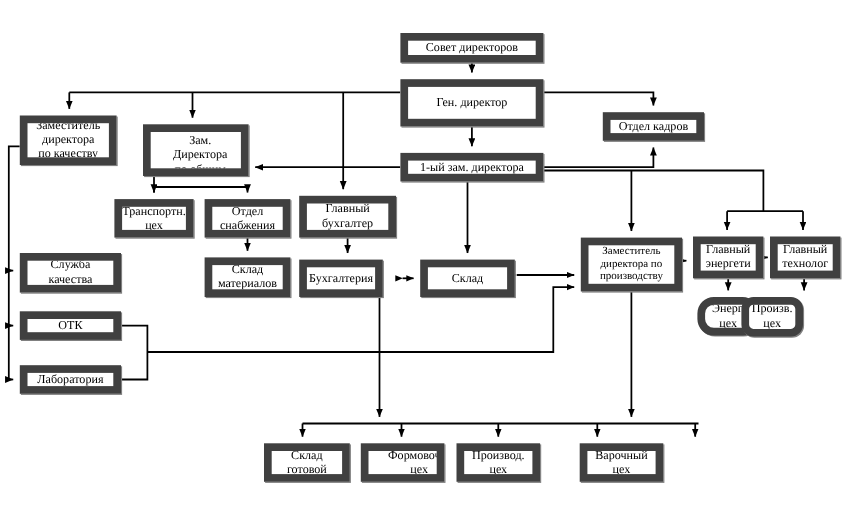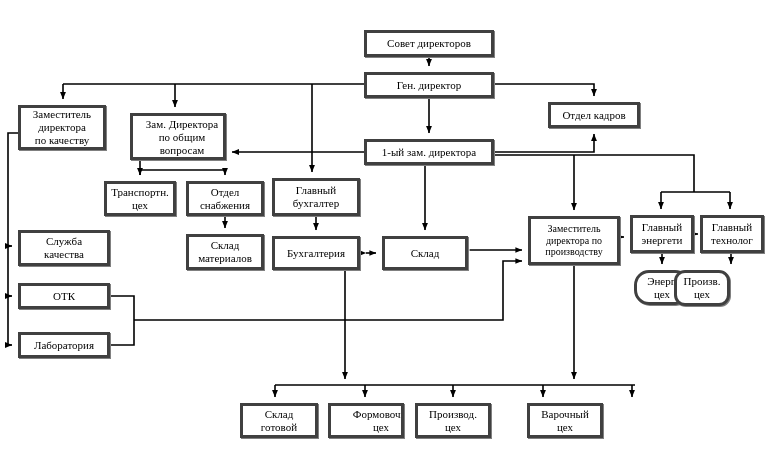--- a/index.html
+++ b/index.html
@@ -7,21 +7,21 @@
     position:relative;
     width:772px;height:461px;
     background:#ffffff;
     font-family:"Liberation Serif","DejaVu Serif",serif;
     overflow:hidden;
   }
   #wires{position:absolute;left:0;top:0;width:772px;height:461px;}
   .node{
     position:absolute;
     box-sizing:border-box;
-    border:3px solid #404040;
+    border:7px solid #404040;
     background:#ffffff;
     color:#000000;
     display:flex;
     align-items:center;
     justify-content:center;
     text-align:center;
     line-height:1.18;
     font-size:11px;
     padding:1px 2px;
     overflow:hidden;
@@ -108,21 +108,21 @@
       <path d="M275,385 L275,397" marker-end="url(#ah)"></path>
       <path d="M365,385 L365,397" marker-end="url(#ah)"></path>
       <path d="M453,385 L453,397" marker-end="url(#ah)"></path>
       <path d="M543,385 L543,397" marker-end="url(#ah)"></path>
       <path d="M632,385 L632,397" marker-end="url(#ah)"></path>
 
     </g>
   </svg>
 
   <div class="node shadow fs11" style="left: 364px; top: 30px; width: 130px; height: 27px;">Совет директоров</div>
-  <div class="node shadow fs11" style="left: 364px; top: 72px; width: 130px; height: 26px;">Ген. директор</div>
+  <div class="node shadow fs11" style="left: 364px; top: 72px; width: 130px; height: 43px;">Ген. директор</div>
   <div class="node shadow fs11" style="left: 548px; top: 102px; width: 92px; height: 26px;">Отдел кадров</div>
   <div class="node shadow fs11" style="left: 18px; top: 105px; width: 88px; height: 45px;">Заместитель
 директора
 по качеству</div>
   <div class="node shadow fs11 clip" style="left: 130px; top: 113px; width: 96px; height: 47px;">Зам. Директора
 по общим
 вопросам</div>
   <div class="node shadow fs11" style="left: 364px; top: 139px; width: 130px; height: 26px;">1-ый зам. директора</div>
   <div class="node shadow fs11" style="left: 104px; top: 181px; width: 72px; height: 35px;">Транспортн.
 цех</div>
@@ -131,21 +131,21 @@
   <div class="node shadow fs11" style="left: 272px; top: 178px; width: 88px; height: 38px;">Главный
 бухгалтер</div>
   <div class="node shadow fs11" style="left: 630px; top: 215px; width: 64px; height: 38px;">Главный
 энергети</div>
   <div class="node shadow fs11" style="left: 700px; top: 215px; width: 64px; height: 38px;">Главный
 технолог</div>
   <div class="node shadow fs11" style="left: 18px; top: 230px; width: 92px; height: 36px;">Служба
 качества</div>
   <div class="node shadow fs11" style="left: 186px; top: 234px; width: 78px; height: 36px;">Склад
 материалов</div>
-  <div class="node shadow fs11" style="left: 272px; top: 236px; width: 88px; height: 34px;">Бухгалтерия</div>
+  <div class="node shadow fs11" style="left: 272px; top: 236px; width: 76px; height: 34px;">Бухгалтерия</div>
   <div class="node shadow fs11" style="left: 382px; top: 236px; width: 86px; height: 34px;">Склад</div>
   <div class="node shadow fs10" style="left: 528px; top: 216px; width: 92px; height: 49px;">Заместитель
 директора по
 производству</div>
   <div class="node shadow fs11" style="left: 634px; top: 270px; width: 56px; height: 35px; border-radius: 15px;">Энерг.
 цех</div>
   <div class="node shadow fs11" style="left: 674px; top: 270px; width: 56px; height: 36px; border-radius: 11px;">Произв.
 цех</div>
   <div class="node shadow fs11" style="left: 18px; top: 283px; width: 92px; height: 26px;">ОТК</div>
   <div class="node shadow fs11" style="left: 18px; top: 332px; width: 92px; height: 26px;">Лаборатория</div>

